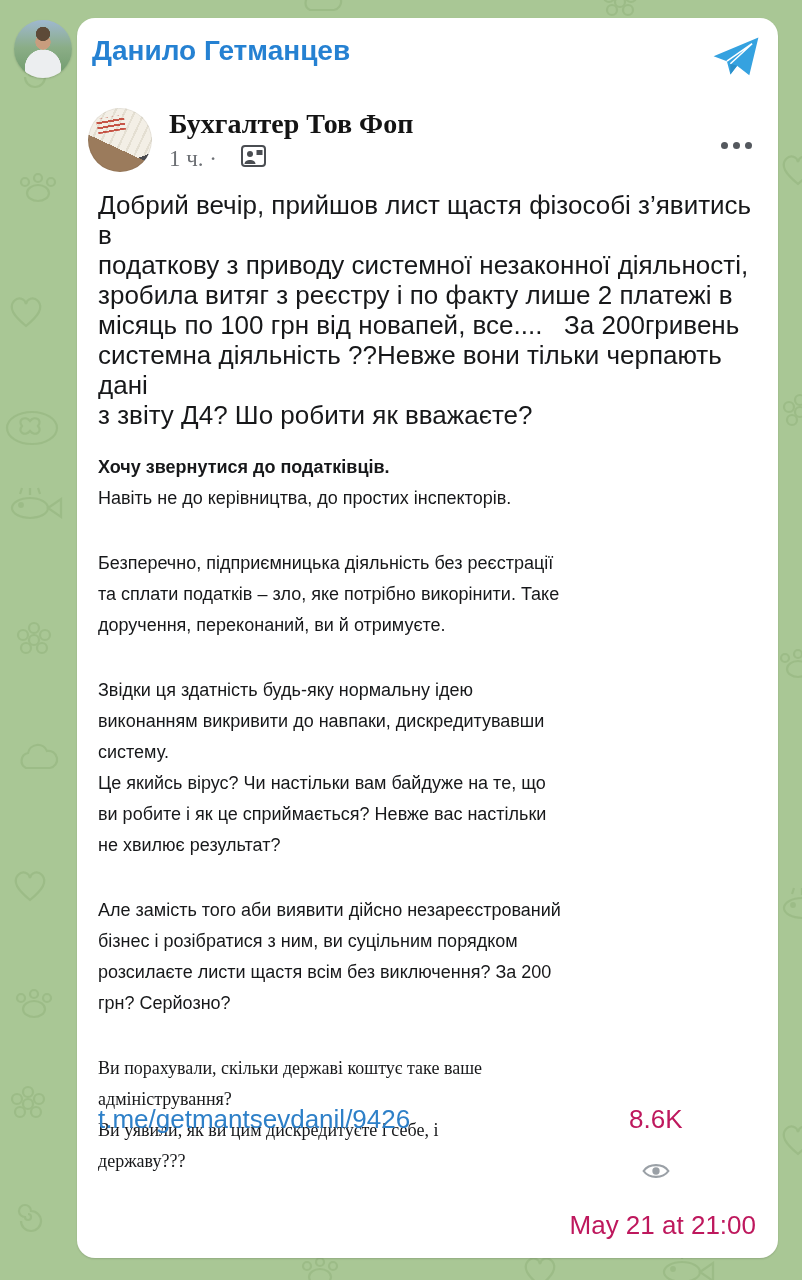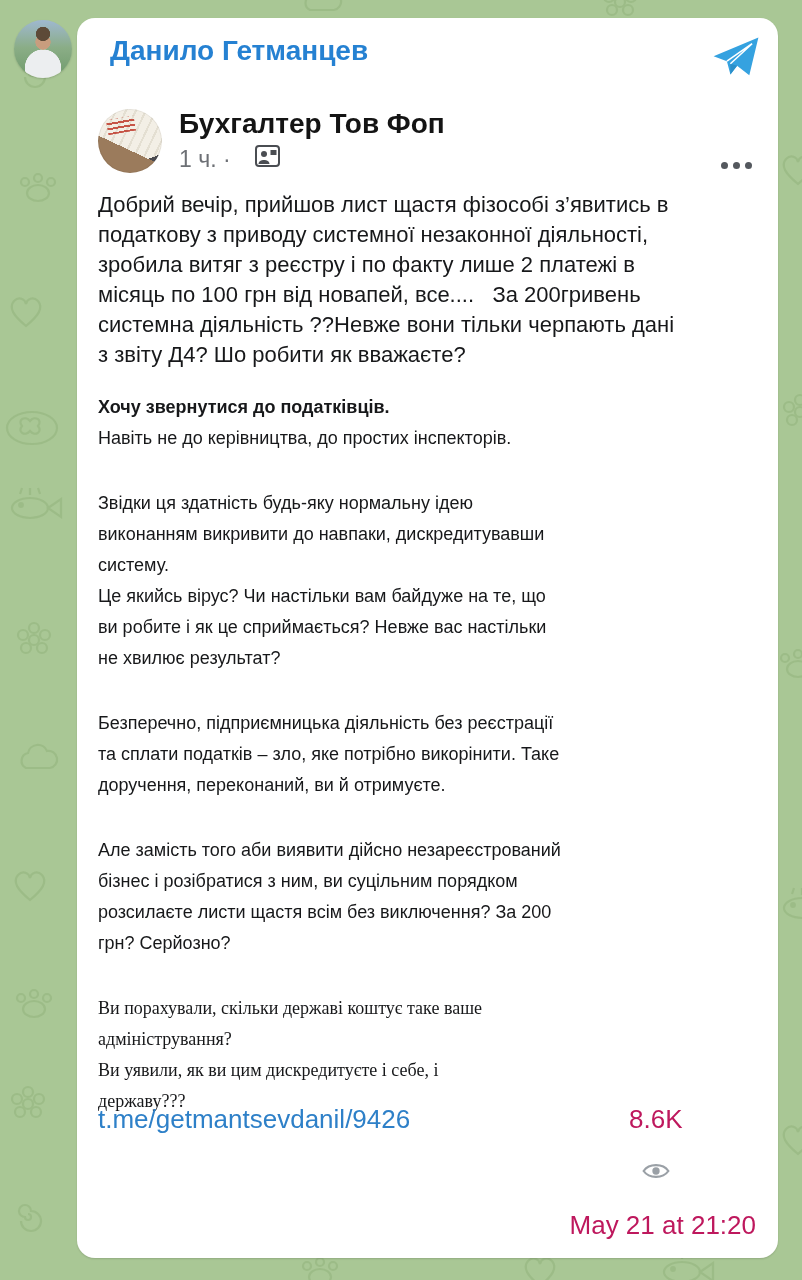--- a/index.html
+++ b/index.html
@@ -19,46 +19,46 @@
       radial-gradient(circle at 50% 82%, #eceef0 0 32%, rgba(0,0,0,0) 33%),
       linear-gradient(180deg,#9fb8d0 0%,#8aad86 48%,#6f9a6b 100%);
     box-shadow:0 1px 2px rgba(0,0,0,.15);
   }
 
   .bubble{
     position:absolute;left:77px;top:18px;width:701px;height:1240px;z-index:1;
     background:#ffffff;border-radius:18px;box-shadow:0 1px 2px rgba(0,0,0,.14);
   }
 
-  .channel-row{display:flex;justify-content:space-between;align-items:flex-start;padding:16px 18px 0 33px;}
+  .channel-row{display:flex;justify-content:space-between;align-items:flex-start;padding:16px 18px 0 15px;}
   .channel-name{font-size:28px;line-height:34px;font-weight:bold;color:#2581d2;cursor:pointer;}
   .plane{margin-top:2px;}
 
-  .fb-header{display:flex;align-items:flex-end;padding:24px 22px 0 21px;}
+  .fb-header{display:flex;align-items:center;padding:24px 22px 0 11px;font-family:Liberation Serif, serif;}
   .fb-avatar{
     width:64px;height:64px;border-radius:50%;flex:0 0 auto;margin-right:17px;position:relative;overflow:hidden;
     background:
       linear-gradient(205deg, rgba(0,0,0,0) 0 60%, #9b7b5c 60% 100%),
       linear-gradient(160deg, rgba(0,0,0,0) 0 78%, #4a4a4f 78% 88%, rgba(0,0,0,0) 88%),
       repeating-linear-gradient(115deg, #f3efe6 0 7px, #e4dfd2 7px 9px);
     box-shadow:inset 0 0 0 1px rgba(0,0,0,.06);
   }
   .fb-avatar::after{
     content:"";position:absolute;left:9px;top:9px;width:28px;height:15px;
     background:repeating-linear-gradient(0deg,#bf3a2b 0 2px, rgba(0,0,0,0) 2px 5px);
     transform:rotate(-10deg);opacity:.85;
   }
   .fb-id{padding-top:1px;}
   .fb-name{font-size:28px;line-height:33px;font-weight:bold;color:#141414;}
   .fb-meta{margin-top:5px;display:flex;align-items:center;gap:24px;font-size:23px;color:#6d7075;}
   .more{margin-left:auto;margin-top:12px;display:flex;gap:5px;cursor:pointer;padding:4px;}
   .more i{width:7px;height:7px;border-radius:50%;background:#54585e;display:block;}
 
   .pre{white-space:pre-wrap;}
-  .fb-text{padding:17px 16px 0 21px;font-size:22px;line-height:30px;color:#17181a;}
+  .fb-text{padding:17px 16px 0 21px;font-size:26px;line-height:30px;color:#17181a;}
 
   .message{padding:22px 24px 0 21px;font-size:18px;line-height:31px;color:#17181a;}
   .para{margin:0 0 34px 0;}
   .para:last-child{margin-bottom:0;font-family:Liberation Serif, serif;}
   .bold{font-weight:bold;}
 
   .footer{
     position:absolute;left:21px;right:22px;bottom:17px;
     display:flex;justify-content:space-between;align-items:flex-start;font-size:26px;line-height:32px;
   }
@@ -180,29 +180,29 @@
 зробила витяг з реєстру і по факту лише 2 платежі в
 місяць по 100 грн від новапей, все....   За 200гривень
 системна діяльність ??Невже вони тільки черпають дані
 з звіту Д4? Шо робити як вважаєте?</div>
 
   <div class="message">
     <div class="para">
       <div class="bold pre">Хочу звернутися до податківців.</div>
       <div class="pre">Навіть не до керівництва, до простих інспекторів.</div>
     </div>
+    <div class="para pre">Безперечно, підприємницька діяльність без реєстрації
+та сплати податків – зло, яке потрібно викорінити. Таке
+доручення, переконаний, ви й отримуєте.</div>
     <div class="para pre">Звідки ця здатність будь-яку нормальну ідею
 виконанням викривити до навпаки, дискредитувавши
 систему.
 Це якийсь вірус? Чи настільки вам байдуже на те, що
 ви робите і як це сприймається? Невже вас настільки
 не хвилює результат?</div>
-    <div class="para pre">Безперечно, підприємницька діяльність без реєстрації
-та сплати податків – зло, яке потрібно викорінити. Таке
-доручення, переконаний, ви й отримуєте.</div>
     <div class="para pre">Але замість того аби виявити дійсно незареєстрований
 бізнес і розібратися з ним, ви суцільним порядком
 розсилаєте листи щастя всім без виключення? За 200
 грн? Серйозно?</div>
     <div class="para pre">Ви порахували, скільки державі коштує таке ваше
 адміністрування?
 Ви уявили, як ви цим дискредитуєте і себе, і
 державу???</div>
 
   </div>
@@ -210,17 +210,17 @@
   <div class="footer">
     <a class="post-link">t.me/getmantsevdanil/9426</a>
     <span class="stats">
       <span>8.6K</span>
       <span>
         <svg width="28" height="20" viewBox="0 0 26 18" xmlns="http://www.w3.org/2000/svg">
           <path d="M1.5 9 C6.5 1.8 19.5 1.8 24.5 9 C19.5 16.2 6.5 16.2 1.5 9 Z" fill="none" stroke="#9aa0a6" stroke-width="2"></path>
           <circle cx="13" cy="9" r="3.4" fill="#9aa0a6"></circle>
         </svg>
       </span>
-      <span class="stat-date">May 21 at 21:20</span>
+      <span class="stat-date">May 21 at 21:00</span>
     </span>
   </div>
 
 </div>
 
 </body></html>

